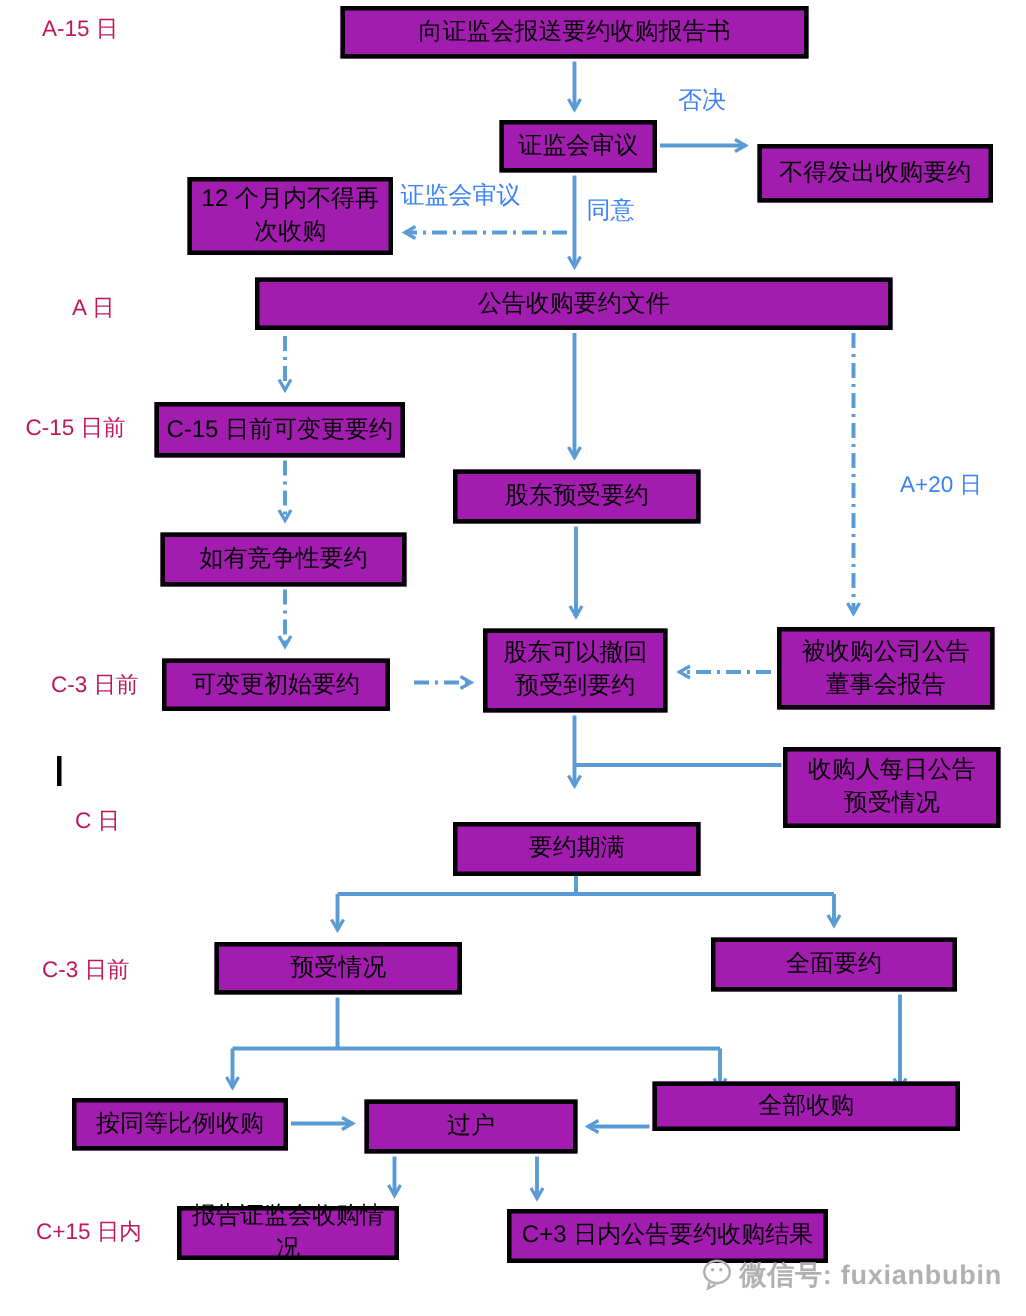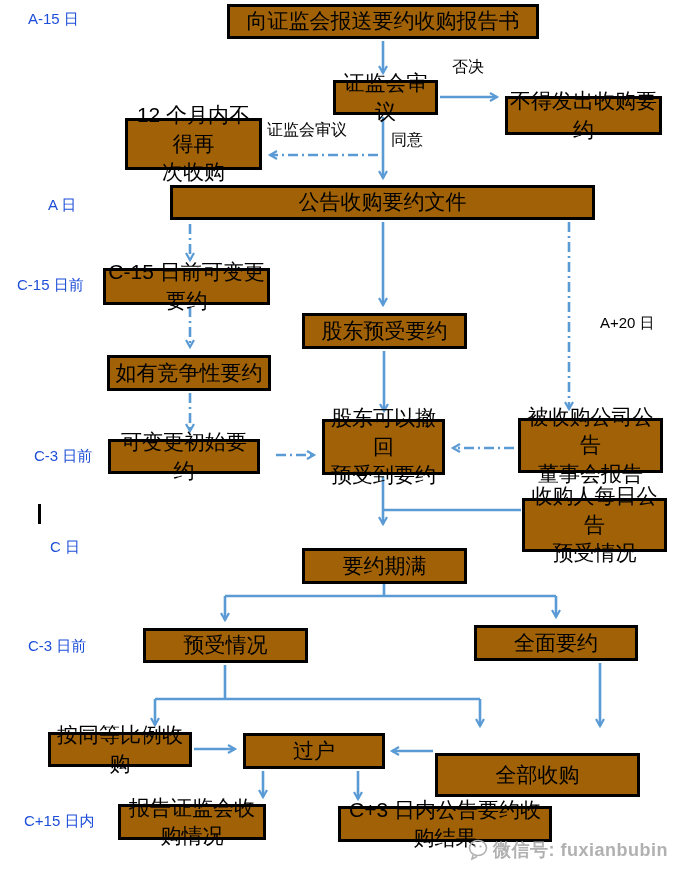--- a/index.html
+++ b/index.html
@@ -1,23 +1,23 @@
 <!DOCTYPE html>
 <html><head>
 <meta charset="utf-8">
 <style>
   html,body{margin:0;padding:0;background:#ffffff;}
   body{width:684px;height:877px;position:relative;overflow:hidden;
        font-family:"Liberation Sans","DejaVu Sans",sans-serif;color:#000;}
-  .stage{position:absolute;font-size:15px;color:#1d4ed8;white-space:nowrap;}
-  .box{position:absolute;border:3px solid #000;background:#a16207;
+  .stage{position:absolute;font-size:15px;color:#be185d;white-space:nowrap;}
+  .box{position:absolute;border:3px solid #000;background:#a21caf;
        display:flex;align-items:center;justify-content:center;
-       text-align:center;font-size:21px;line-height:1.35;
+       text-align:center;font-size:16px;line-height:1.35;
        white-space:pre-line;box-sizing:border-box;z-index:3;}
-  .edge-label{position:absolute;font-size:16px;color:#000000;white-space:nowrap;z-index:4;}
+  .edge-label{position:absolute;font-size:16px;color:#3b82f6;white-space:nowrap;z-index:4;}
   #arrows{position:absolute;left:0;top:0;z-index:2;}
   .tick{position:absolute;left:38px;top:504px;width:3px;height:20px;background:#000;z-index:3;}
   .watermark{position:absolute;left:468px;top:838px;display:flex;align-items:center;gap:1px;
              color:#b1b1b1;font-size:18px;font-weight:700;z-index:5;letter-spacing:.5px;}
   .wicon{width:24px;height:22px;}
 </style>
 </head>
 <body>
 
 <svg id="arrows" width="684" height="877" viewBox="0 0 684 877">
@@ -82,21 +82,21 @@
 预受到要约</div>
 <div class="box" style="left:518px;top:418px;width:145px;height:55px">被收购公司公告
 董事会报告</div>
 <div class="box" style="left:522px;top:498px;width:145px;height:54px">收购人每日公告
 预受情况</div>
 <div class="box" style="left:302px;top:548px;width:165px;height:36px">要约期满</div>
 <div class="box" style="left:143px;top:628px;width:165px;height:35px">预受情况</div>
 <div class="box" style="left:474px;top:625px;width:164px;height:36px">全面要约</div>
 <div class="box" style="left:48px;top:732px;width:144px;height:35px">按同等比例收购</div>
 <div class="box" style="left:243px;top:733px;width:142px;height:36px">过户</div>
-<div class="box" style="left:435px;top:753px;width:205px;height:44px">全部收购</div>
+<div class="box" style="left:435px;top:721px;width:205px;height:33px">全部收购</div>
 <div class="box" style="left:118px;top:804px;width:148px;height:36px">报告证监会收购情况</div>
 <div class="box" style="left:338px;top:806px;width:214px;height:36px">C+3 日内公告要约收购结果</div>
 
 <div class="edge-label" style="left:452px;top:57px">否决</div>
 <div class="edge-label" style="left:391px;top:130px">同意</div>
 <div class="edge-label" style="left:267px;top:120px">证监会审议</div>
 <div class="edge-label" style="left:600px;top:314px;font-size:15px">A+20 日</div>
 
 <div class="watermark">
   <svg class="wicon" viewBox="0 0 24 22">

